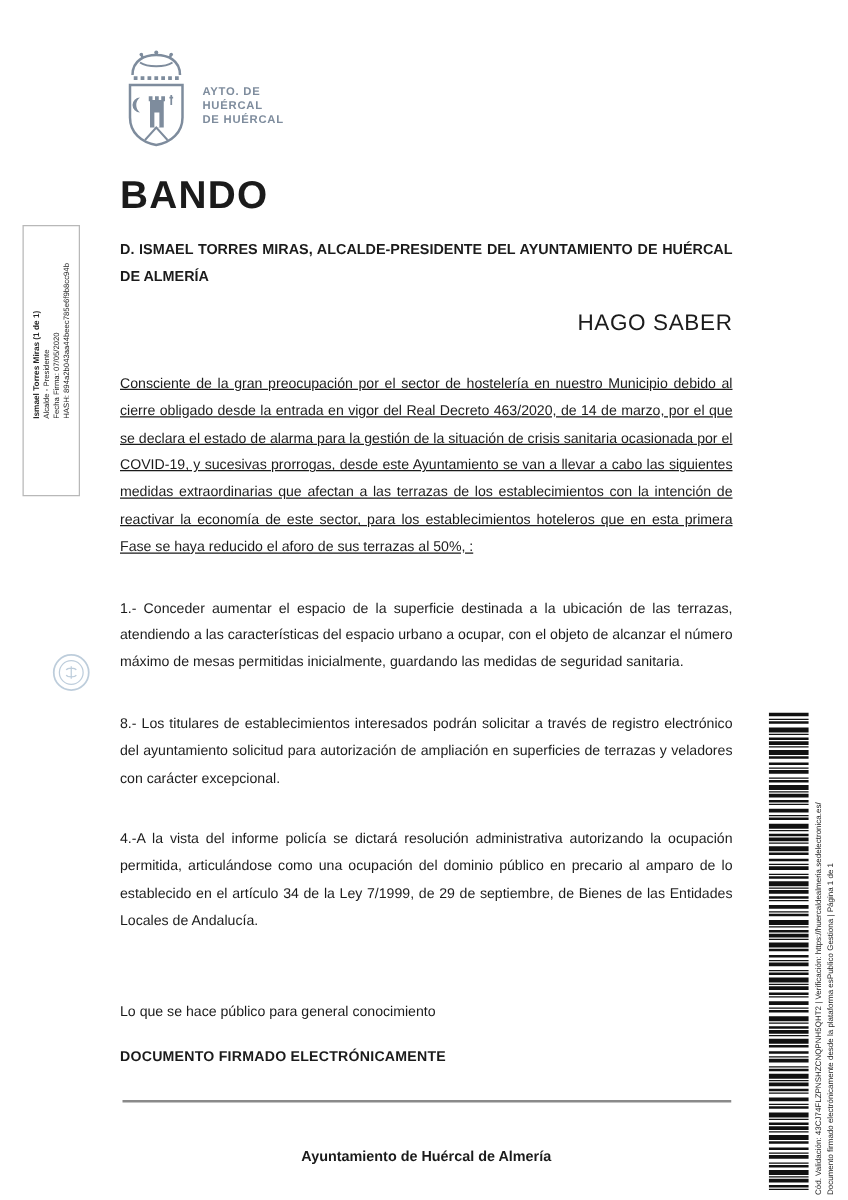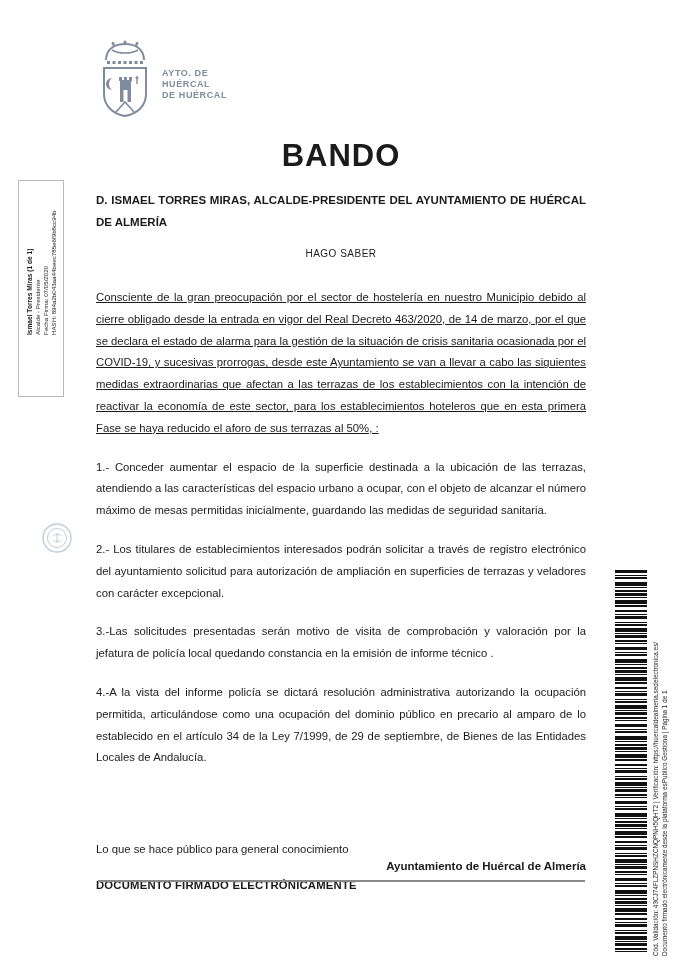--- a/index.html
+++ b/index.html
@@ -24,63 +24,62 @@
   }
   .logo-shield{position:absolute;left:0;top:0;}
   .logo-text{
     position:absolute;left:66px;top:28px;
     font-size:9px;line-height:11px;letter-spacing:.6px;
     color:#7e8c9d;font-weight:bold;
   }
   
   .doc-title{
     margin-top:20px;
-    text-align:center;
     font-size:31px;font-weight:bold;letter-spacing:1px;
   }
   .issuer{
     margin-top:15px;
     font-size:11.5px;font-weight:bold;line-height:22px;
     text-align:justify;
   }
   .hago-saber{
     margin-top:15px;
-    text-align:center;
-    font-size:10px;letter-spacing:.5px;
+    text-align:right;
+    font-size:18px;letter-spacing:.5px;
   }
   
   .para{
     margin-top:28px;
     font-size:11.3px;line-height:21.8px;
     text-align:justify;
     text-decoration:underline;
   }
   .item{
-    margin-top:17px;
+    margin-top:27px;
     font-size:11.3px;line-height:21.8px;
     text-align:justify;
   }
   .closing{
-    margin-top:74px;
+    margin-top:55px;
     font-size:11.3px;
   }
   .signed{
     margin-top:24px;
     font-size:11.3px;font-weight:bold;letter-spacing:.2px;
   }
   
   .footer-divider{
     position:absolute;
     left:98px;top:880px;width:487px;height:2px;
     background:#8a8a8a;
   }
   .footer-org{
     position:absolute;
-    left:96px;top:860px;width:490px;
-    text-align:right;
+    left:96px;top:920px;width:490px;
+    text-align:center;
     font-size:11.5px;font-weight:bold;
   }
   .footer-address{
     position:absolute;
     left:76px;top:907px;width:530px;
     text-align:center;
     font-size:9.3px;color:#2a2a2a;
   }
   
   .sig-box{
@@ -171,22 +170,21 @@
 
     <div class="doc-title">BANDO</div>
 
     <div class="issuer">D. ISMAEL TORRES MIRAS, ALCALDE-PRESIDENTE DEL AYUNTAMIENTO DE HUÉRCAL DE ALMERÍA</div>
 
     <div class="hago-saber">HAGO SABER</div>
 
     <div class="para">Consciente de la gran preocupación por el sector de hostelería en nuestro Municipio debido al cierre obligado desde la entrada en vigor del Real Decreto 463/2020, de 14 de marzo, por el que se declara el estado de alarma para la gestión de la situación de crisis sanitaria ocasionada por el COVID-19, y sucesivas prorrogas, desde este Ayuntamiento se van a llevar a cabo las siguientes medidas extraordinarias que afectan a las terrazas de los establecimientos con la intención de reactivar la economía de este sector, para los establecimientos hoteleros que en esta primera Fase se haya reducido el aforo de sus terrazas al 50%, :</div>
 
     <div class="item">1.- Conceder aumentar el espacio de la superficie destinada a la ubicación de las terrazas, atendiendo a las características del espacio urbano a ocupar, con el objeto de alcanzar el número máximo de mesas permitidas inicialmente, guardando las medidas de seguridad sanitaria.</div>
-    <div class="item">2.- Los titulares de establecimientos interesados podrán solicitar a través de registro electrónico del ayuntamiento solicitud para autorización de ampliación en superficies de terrazas y veladores con carácter excepcional.</div>
-    <div class="item">3.-Las solicitudes presentadas serán motivo de visita de comprobación y valoración  por la jefatura de policía local quedando constancia en la emisión de informe técnico .</div>
+    <div class="item">8.- Los titulares de establecimientos interesados podrán solicitar a través de registro electrónico del ayuntamiento solicitud para autorización de ampliación en superficies de terrazas y veladores con carácter excepcional.</div>
     <div class="item">4.-A la vista del informe policía se dictará resolución administrativa autorizando la ocupación permitida, articulándose como una ocupación del dominio público en precario al amparo de lo establecido en el artículo 34 de la Ley 7/1999, de 29 de septiembre, de Bienes de las Entidades Locales de Andalucía.</div>
 
     <div class="closing">Lo que se hace público para general conocimiento</div>
 
     <div class="signed">DOCUMENTO FIRMADO ELECTRÓNICAMENTE</div>
 
   </div>
 
   <div class="footer-divider"></div>
   <div class="footer-org">Ayuntamiento de Huércal de Almería</div>

